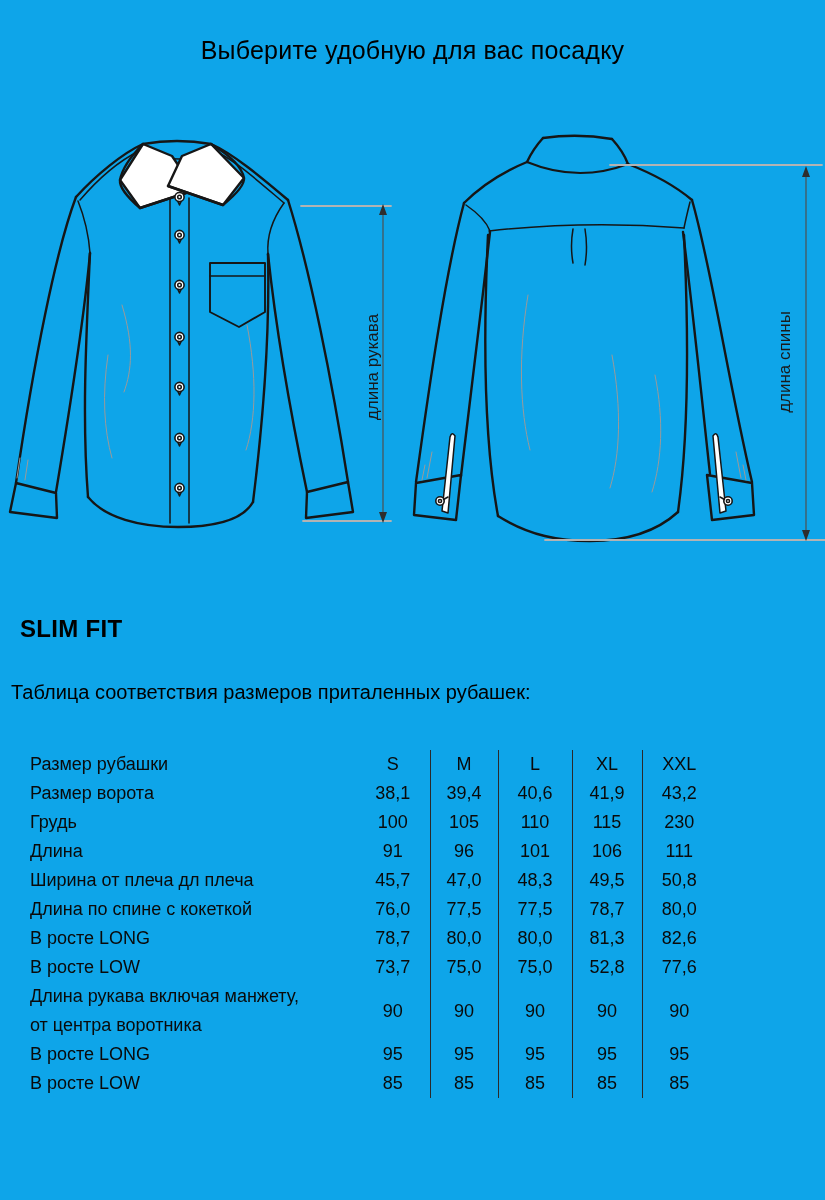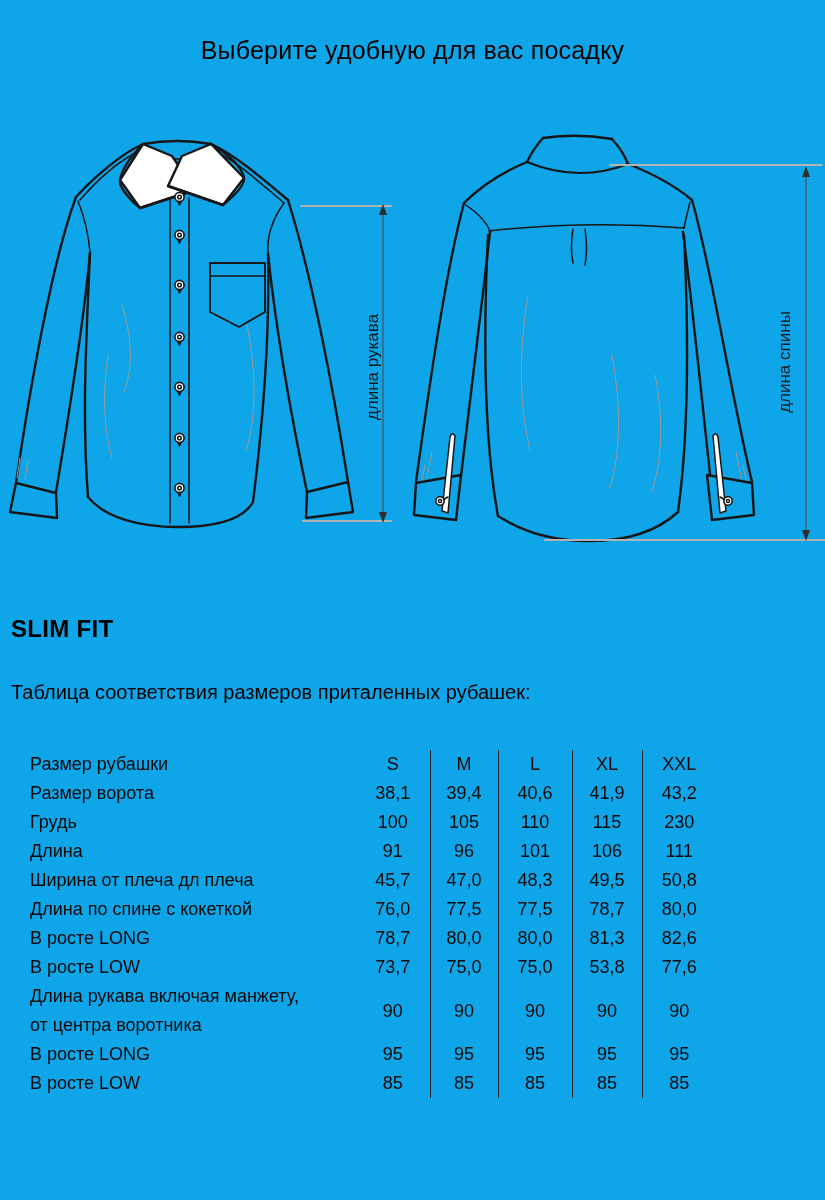--- a/index.html
+++ b/index.html
@@ -13,21 +13,21 @@
   .figure .thin{stroke-width:1.5}
   .figure .med{stroke-width:1.9}
   .figure .hair{stroke-width:1;stroke:#9a9a9a}
   .figure .wfill{fill:#fff}
   .figure .shade{stroke:none}
   .figure .dim{stroke:#4f4f4f;stroke-width:1.2}
   .figure .gline{stroke:#b3b3b3;stroke-width:1.8}
   .figure .arr{fill:#2e2e2e;stroke:none}
   .figure .btn{stroke-width:1.6}
   .figure text{font-family:"Liberation Sans",sans-serif;font-size:17px;fill:#1a1a1a;stroke:none}
-  .heading{position:absolute;top:615px;left:11px;font-size:24px;font-weight:700;letter-spacing:.3px}
+  .heading{position:absolute;top:615px;left:20px;font-size:24px;font-weight:700;letter-spacing:.3px}
   .subtitle{position:absolute;top:681px;left:11px;font-size:20px}
   .size-table{position:absolute;top:750px;left:30px;border-collapse:collapse;font-size:18px;color:#0a0a0a}
   .size-table td{padding:0;height:29px;line-height:29px;vertical-align:middle}
   .size-table td.lbl{text-align:left;white-space:pre-line}
   .size-table td.val{text-align:center}
   .size-table td.b{border-left:1.4px solid #2a2a2a}
 </style>
 </head>
 <body>
 
@@ -253,21 +253,21 @@
         <td class="val b">80,0</td>
         <td class="val b">80,0</td>
         <td class="val b">81,3</td>
         <td class="val b">82,6</td>
       </tr>
       <tr>
         <td class="lbl">В росте LOW</td>
         <td class="val">73,7</td>
         <td class="val b">75,0</td>
         <td class="val b">75,0</td>
-        <td class="val b">53,8</td>
+        <td class="val b">52,8</td>
         <td class="val b">77,6</td>
       </tr>
       <tr>
         <td class="lbl">Длина рукава включая манжету,
 от центра воротника</td>
         <td class="val">90</td>
         <td class="val b">90</td>
         <td class="val b">90</td>
         <td class="val b">90</td>
         <td class="val b">90</td>

